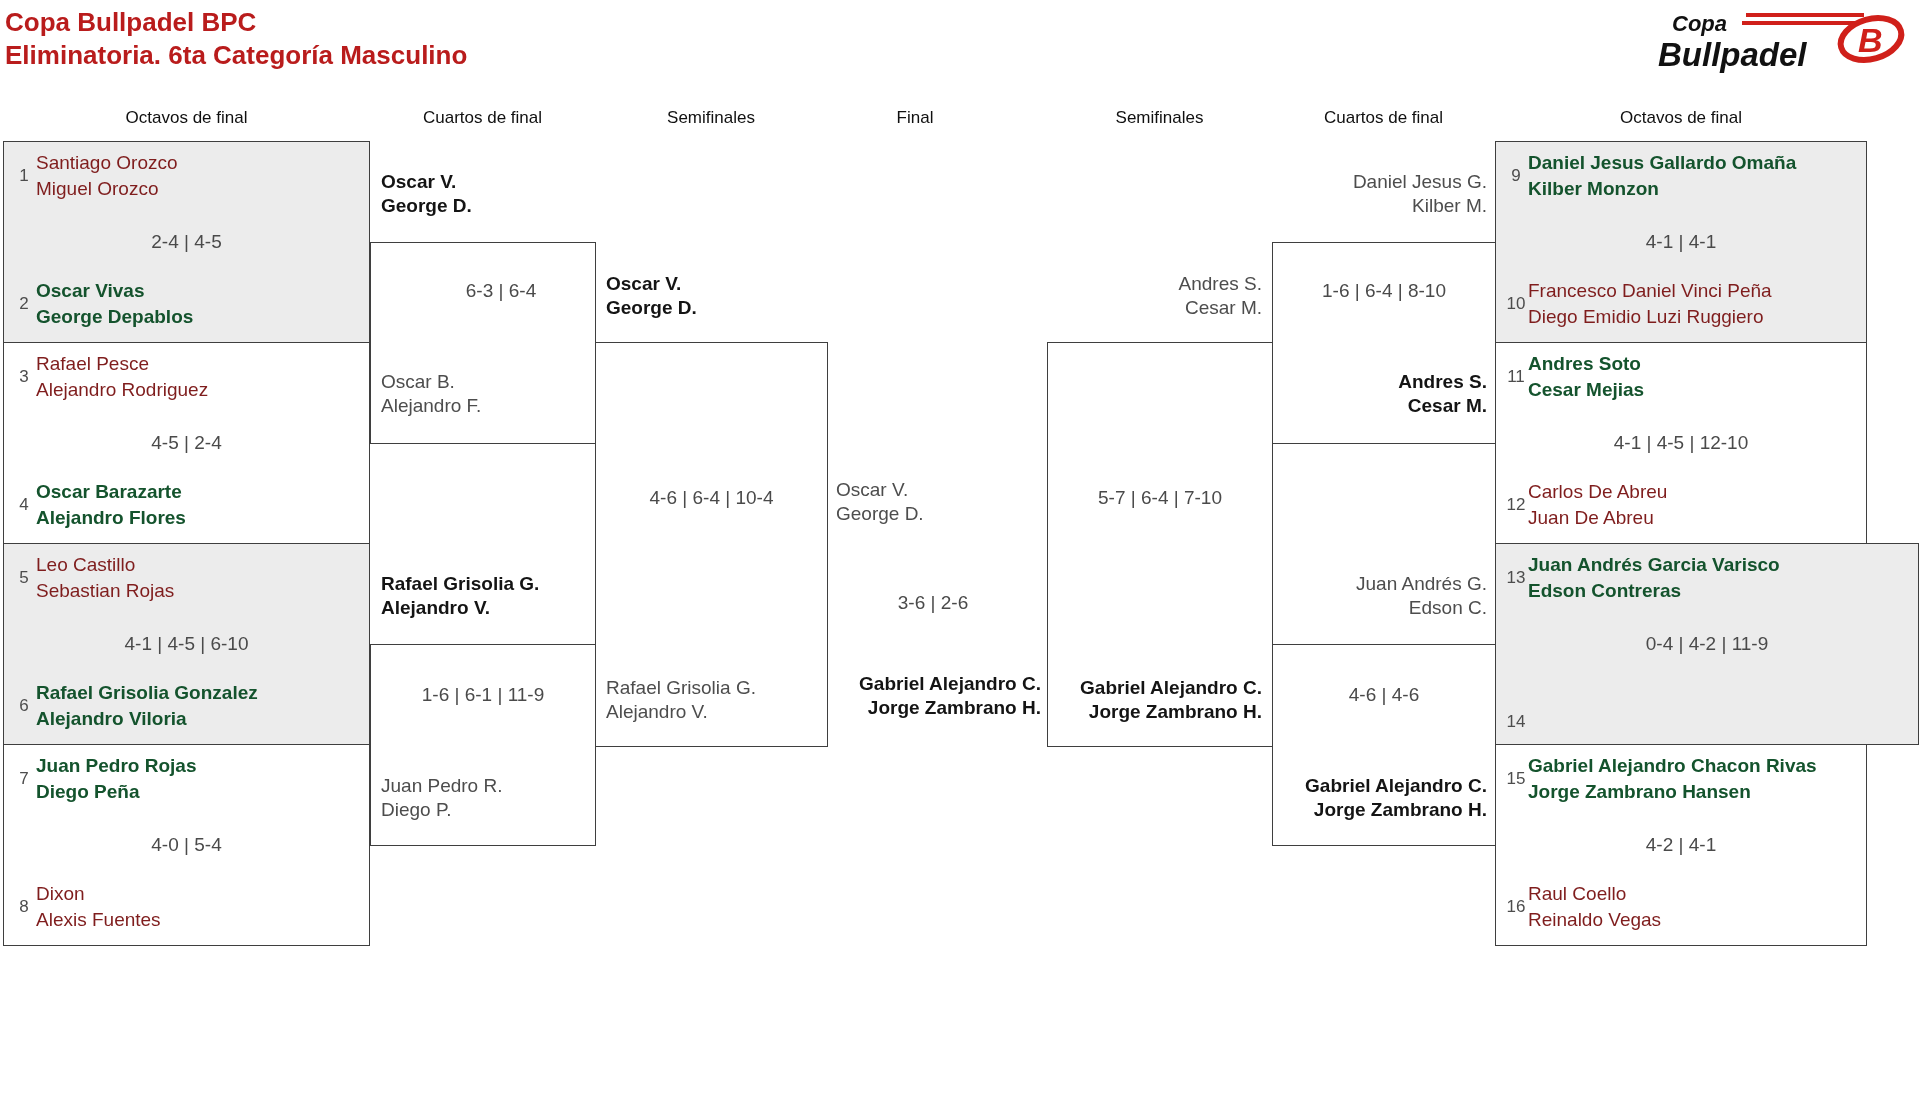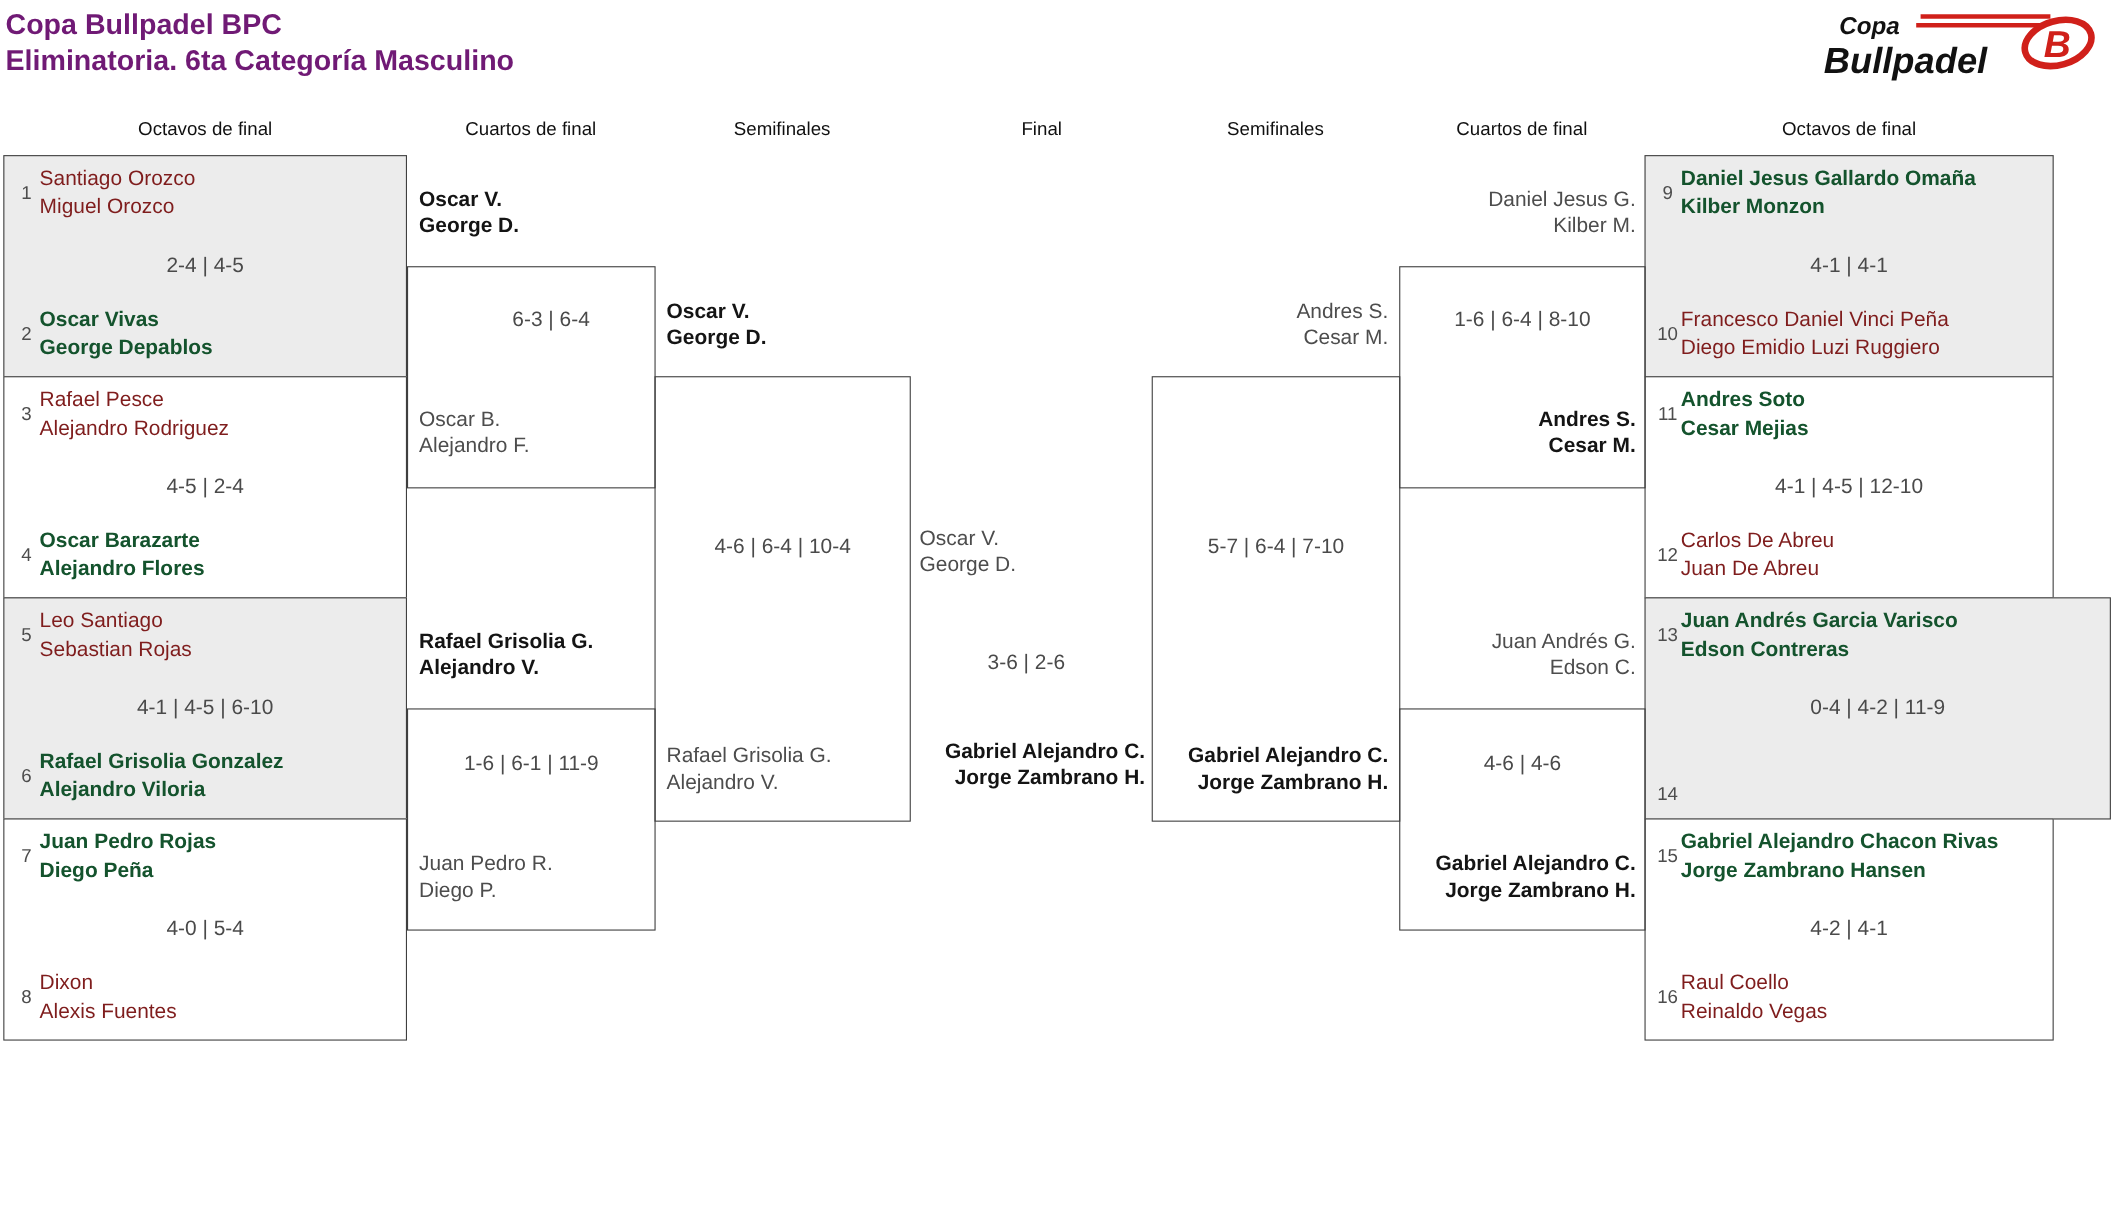--- a/index.html
+++ b/index.html
@@ -1,19 +1,19 @@
 <!DOCTYPE html>
 <html><head>
 <meta charset="utf-8">
 <style>
   html,body{margin:0;padding:0;}
   body{position:relative;width:1920px;height:1100px;background:#ffffff;
        font-family:"Liberation Sans",sans-serif;overflow:hidden;color:#222;}
   .title{position:absolute;left:5px;top:6px;font-size:26px;line-height:33px;
-         font-weight:600;color:#701a75;white-space:nowrap;}
+         font-weight:600;color:#b91c1c;white-space:nowrap;}
   .hdr{position:absolute;top:108px;font-size:17px;font-weight:500;color:#101010;
        text-align:center;white-space:nowrap;}
   .mbox{position:absolute;height:202px;border:1px solid #3f3f3f;box-sizing:border-box;background:#fff;}
   .mbox.gray{background:#ececec;}
   .team{position:absolute;left:8px;right:8px;display:flex;align-items:center;}
   .team.t1{top:8px;}
   .team.t2{bottom:12px;}
   .seed{width:24px;flex:none;text-align:center;font-size:17px;color:#4d4d4d;}
   .tn{min-width:0;}
   .tn .l{display:block;font-size:19px;line-height:26px;color:#7f1d1d;white-space:nowrap;}
@@ -39,21 +39,21 @@
   <path d="M84 19 H206" stroke="#d0201a" stroke-width="4" fill="none"></path>
   <ellipse cx="213" cy="35" rx="31" ry="20" transform="rotate(-16 213 35)" fill="#ffffff" stroke="#d0201a" stroke-width="6"></ellipse>
   <text x="200" y="48" font-size="34" font-weight="bold" font-style="italic" fill="#d0201a">B</text>
   <text x="14" y="27" font-size="22" font-weight="bold" font-style="italic" fill="#111111">Copa</text>
   <text x="0" y="62" font-size="33" font-weight="bold" font-style="italic" fill="#111111">Bullpadel</text>
 </svg>
 
 <div class="hdr" style="left:3px;width:367px">Octavos de final</div>
 <div class="hdr" style="left:370px;width:225px">Cuartos de final</div>
 <div class="hdr" style="left:595px;width:232px">Semifinales</div>
-<div class="hdr" style="left:837px;width:220px">Final</div>
+<div class="hdr" style="left:805px;width:220px">Final</div>
 <div class="hdr" style="left:1047px;width:225px">Semifinales</div>
 <div class="hdr" style="left:1272px;width:223px">Cuartos de final</div>
 <div class="hdr" style="left:1495px;width:372px">Octavos de final</div>
 
 <div class="mbox gray" style="left:3px;top:141px;width:367px">
   <div class="team t1">
     <span class="seed">1</span>
     <span class="tn">
         <span class="l">Santiago Orozco</span>
         <span class="l">Miguel Orozco</span>
@@ -84,21 +84,21 @@
         <span class="l">Oscar Barazarte</span>
         <span class="l">Alejandro Flores</span>
       </span>
   </div>
 </div>
 
 <div class="mbox gray" style="left:3px;top:543px;width:367px">
   <div class="team t1">
     <span class="seed">5</span>
     <span class="tn">
-        <span class="l">Leo Santiago</span>
+        <span class="l">Leo Castillo</span>
         <span class="l">Sebastian Rojas</span>
       </span>
   </div>
   <div class="score">4-1 | 4-5 | 6-10</div>
   <div class="team t2">
     <span class="seed">6</span>
     <span class="tn w">
         <span class="l">Rafael Grisolia Gonzalez</span>
         <span class="l">Alejandro Viloria</span>
       </span>

